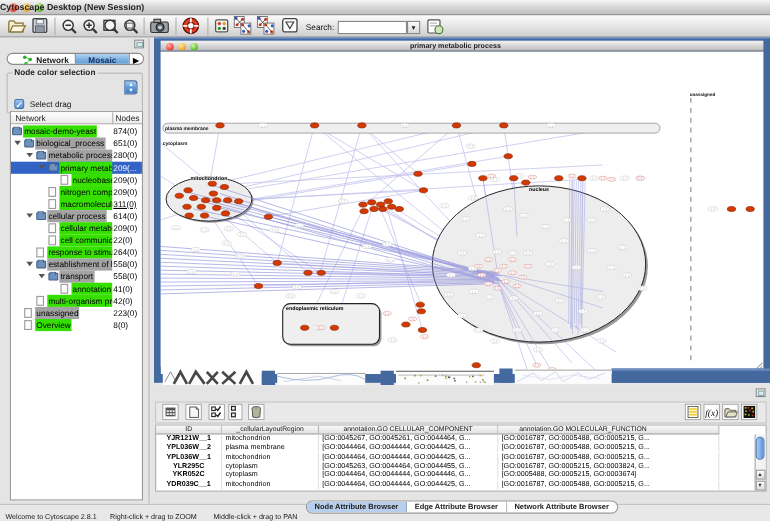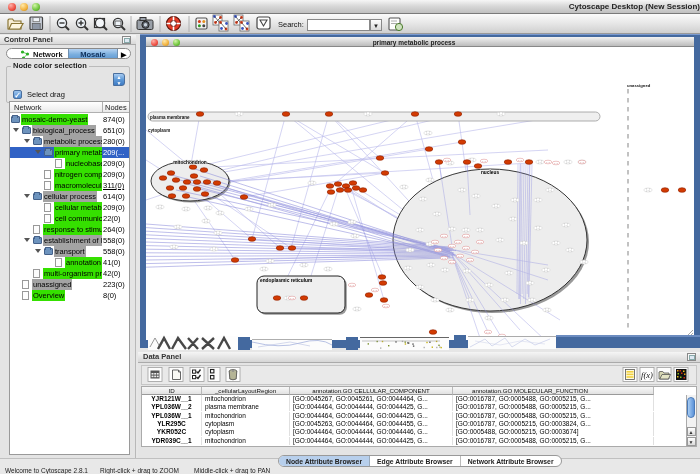--- a/index.html
+++ b/index.html
@@ -3,21 +3,21 @@
 <meta charset="utf-8">
 <style>
 * { margin:0; padding:0; box-sizing:border-box; }
 html,body { width:700px; height:474px; overflow:hidden; }
 body { font-family:"Liberation Sans", sans-serif; background:#e8e8e8; position:relative; }
 .abs { position:absolute; }
 #titlebar { left:0; top:0; width:700px; height:14px;
   background:linear-gradient(#f6f6f6,#d9d9d9 45%,#c0c0c0);
   border-bottom:1px solid #7a7a7a; }
 .tl { width:8px; height:8px; border-radius:50%; top:3px; }
-#titletext { width:700px; top:2px; text-align:right; font-size:8px; font-weight:bold; color:#222; }
+#titletext { width:700px; top:2px; text-align:left; font-size:8px; font-weight:bold; color:#222; }
 #toolbar { left:0; top:14px; width:700px; height:20px;
   background:linear-gradient(#fbfbfb,#e4e4e4 55%,#cfcfcf);
   border-bottom:1px solid #999; }
 #desktop { left:0; top:35px; width:700px; height:423px; background:#e6e6e6; }
 #cpanel { left:0; top:35px; width:136px; height:423px; background:#e4e4e4; border-right:1px solid #b8b8b8;}
 #cphead { left:0; top:0px; width:136px; height:10px;
   background:linear-gradient(#f5f5f5,#d8d8d8); border-bottom:1px solid #aaa;
   font-size:7.5px; font-weight:bold; color:#333; padding-left:4px; line-height:10px;}
 #seg { left:6px; top:13px; width:125px; height:11px; background:#fff; border:1px solid #8a8a8a; border-radius:6px; overflow:hidden; font-size:7.5px; font-weight:bold;}
 #seg .netlab { left:26px; top:1px; color:#111; }
@@ -164,21 +164,20 @@
 <div class="abs" style="left:307px;top:19px;width:63px;height:12px;background:#fff;border:1px solid #888;"></div>
 <div class="abs" style="left:370px;top:19px;width:12px;height:12px;background:linear-gradient(#fdfdfd,#d8d8d8);border:1px solid #888;font-size:6px;text-align:center;line-height:12px;color:#222;">▼</div>
 <svg class="abs" style="left:388px;top:17px;" width="16" height="15" viewBox="0 0 16 15">
     <rect x="1" y="1" width="11" height="12" rx="1" fill="#fdfdfd" stroke="#555" stroke-width="1.1"></rect>
     <line x1="3" y1="4" x2="9" y2="4" stroke="#999" stroke-width="0.8"></line>
     <line x1="3" y1="6.5" x2="9" y2="6.5" stroke="#999" stroke-width="0.8"></line>
     <circle cx="11" cy="10" r="3.6" fill="#cfe3c0" stroke="#4a7a2a" stroke-width="1"></circle>
   </svg>
 <div class="abs" id="desktop"></div>
 <div class="abs" id="cpanel">
-  <div class="abs" id="cphead">Control Panel</div>
   <div class="abs paneicon" style="left:122px; top:1px;"></div>
   <div class="abs" id="seg">
     <svg class="abs" style="left:13px;top:1px;" width="10" height="10" viewBox="0 0 10 10">
         <circle cx="2.5" cy="2" r="1.6" fill="#2ab024"></circle>
         <circle cx="7.5" cy="4" r="1.6" fill="#2ab024"></circle>
         <circle cx="3.5" cy="8" r="1.6" fill="#2ab024"></circle>
         <line x1="2.5" y1="2" x2="7.5" y2="4" stroke="#2ab024" stroke-width="0.7"></line>
         <line x1="7.5" y1="4" x2="3.5" y2="8" stroke="#2ab024" stroke-width="0.7"></line>
       </svg>
     <span class="abs netlab">Network</span>
@@ -886,21 +885,20 @@
 <line x1="222" y1="8" x2="300" y2="8" stroke="#888" stroke-width="0.5"></line>
 <rect x="314" y="2" width="12" height="13" fill="#44699f"></rect>
 <rect x="328" y="3" width="88" height="13" fill="#fcfcfc"></rect>
       <line x1="328" y1="3.5" x2="416" y2="3.5" stroke="#888" stroke-width="0.7"></line>
 <g opacity="0.65">
         <path d="M330,14 L345,6 L352,13 L365,5 L372,14 L385,6 L395,12 L410,6" stroke="#9aa4d8" stroke-width="0.6" fill="none"></path>
         <path d="M335,8 L360,12 L380,8 L405,11" stroke="#b4bce0" stroke-width="0.5" fill="none"></path>
       </g>
 </svg></div>
 <div class="abs" id="dpanel">
-  <div class="abs" id="dphead">Data Panel</div>
   <div class="abs paneicon" style="left:549px; top:1px;"></div>
   <div class="abs" id="dtoolbar"><svg width="554" height="18" viewBox="0 0 554 18">
         <rect x="6" y="1.5" width="14" height="14" fill="#fdfdfd" stroke="#9f9f9f" stroke-width="0.8"></rect>
         <g>
           <rect x="8.5" y="4.5" width="9" height="8" fill="#555"></rect>
           <rect x="9.5" y="7" width="2" height="1.6" fill="#eee"></rect>
           <rect x="12.2" y="7" width="2" height="1.6" fill="#eee"></rect>
           <rect x="14.9" y="7" width="1.8" height="1.6" fill="#eee"></rect>
           <rect x="9.5" y="9.6" width="2" height="1.6" fill="#eee"></rect>
           <rect x="12.2" y="9.6" width="2" height="1.6" fill="#eee"></rect>

